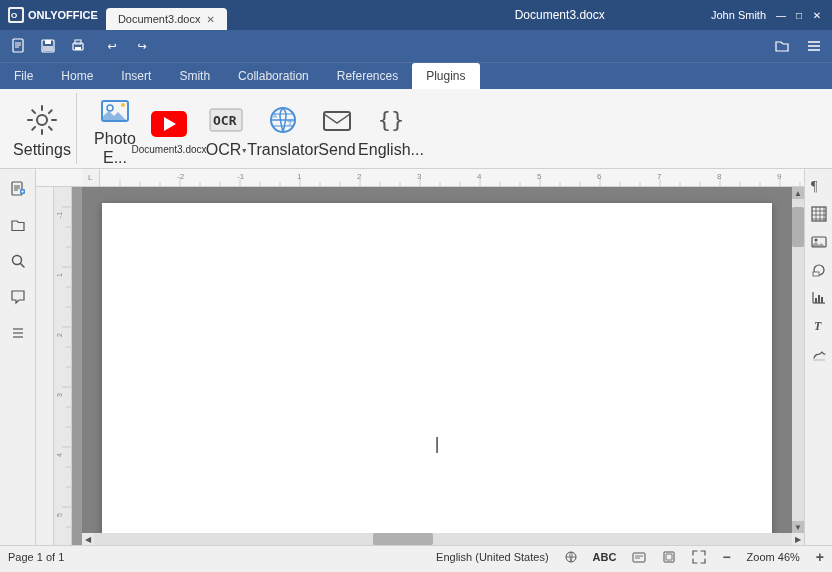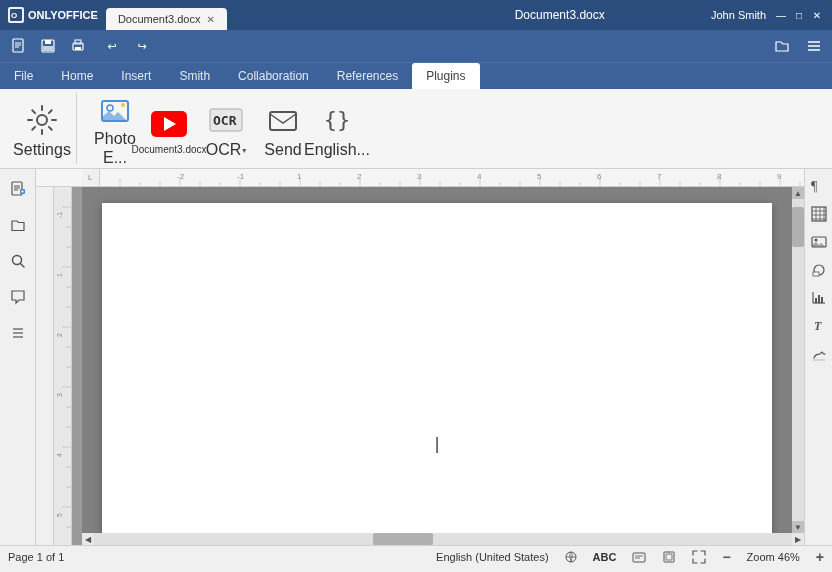--- a/index.html
+++ b/index.html
@@ -231,20 +231,35 @@
           <rect x="2" y="4" width="32" height="22" rx="2" fill="#e8e8e8" stroke="#aaa" stroke-width="1"></rect>
           <text x="5" y="20" font-size="13" font-weight="bold" fill="#333" font-family="monospace">OCR</text>
         </svg>
       </div>
       <div style="display:flex;align-items:center;gap:1px;">
         <span class="label">OCR</span>
         <span style="font-size:8px;color:#555;">▾</span>
       </div>
     </div>
 
+    <div class="ribbon-item">
+      <div class="icon-area">
+        <svg width="32" height="32" viewBox="0 0 32 32" fill="none">
+          <circle cx="16" cy="16" r="12" stroke="#4a90d9" stroke-width="2"></circle>
+          <path d="M16 4c-4 4-4 8 0 24" stroke="#4a90d9" stroke-width="1.5" fill="none"></path>
+          <path d="M16 4c4 4 4 8 0 24" stroke="#4a90d9" stroke-width="1.5" fill="none"></path>
+          <line x1="4" y1="16" x2="28" y2="16" stroke="#4a90d9" stroke-width="1.5"></line>
+          <line x1="5" y1="10" x2="27" y2="10" stroke="#4a90d9" stroke-width="1"></line>
+          <line x1="5" y1="22" x2="27" y2="22" stroke="#4a90d9" stroke-width="1"></line>
+          <text x="6" y="14" font-size="6" fill="#4a90d9" font-family="Arial">A</text>
+          <text x="20" y="21" font-size="6" fill="#4a90d9" font-family="Arial">文</text>
+        </svg>
+      </div>
+      <div class="label">Translator</div>
+    </div>
 
     <div class="ribbon-item">
       <div class="icon-area">
         <svg width="32" height="32" viewBox="0 0 32 32" fill="none">
           <rect x="3" y="8" width="26" height="18" rx="2" stroke="#555" stroke-width="2"></rect>
           <path d="M3 10l13 9 13-9" stroke="#555" stroke-width="1.5"></path>
         </svg>
       </div>
       <div class="label">Send</div>
     </div>

